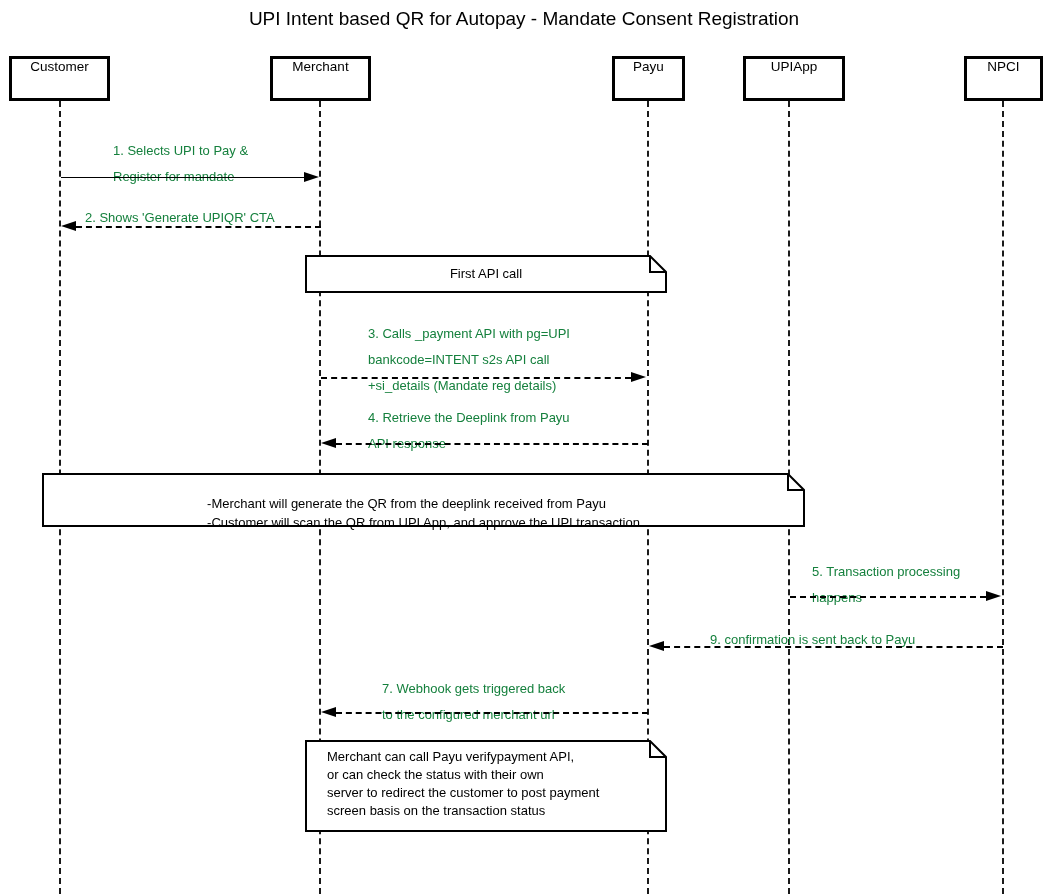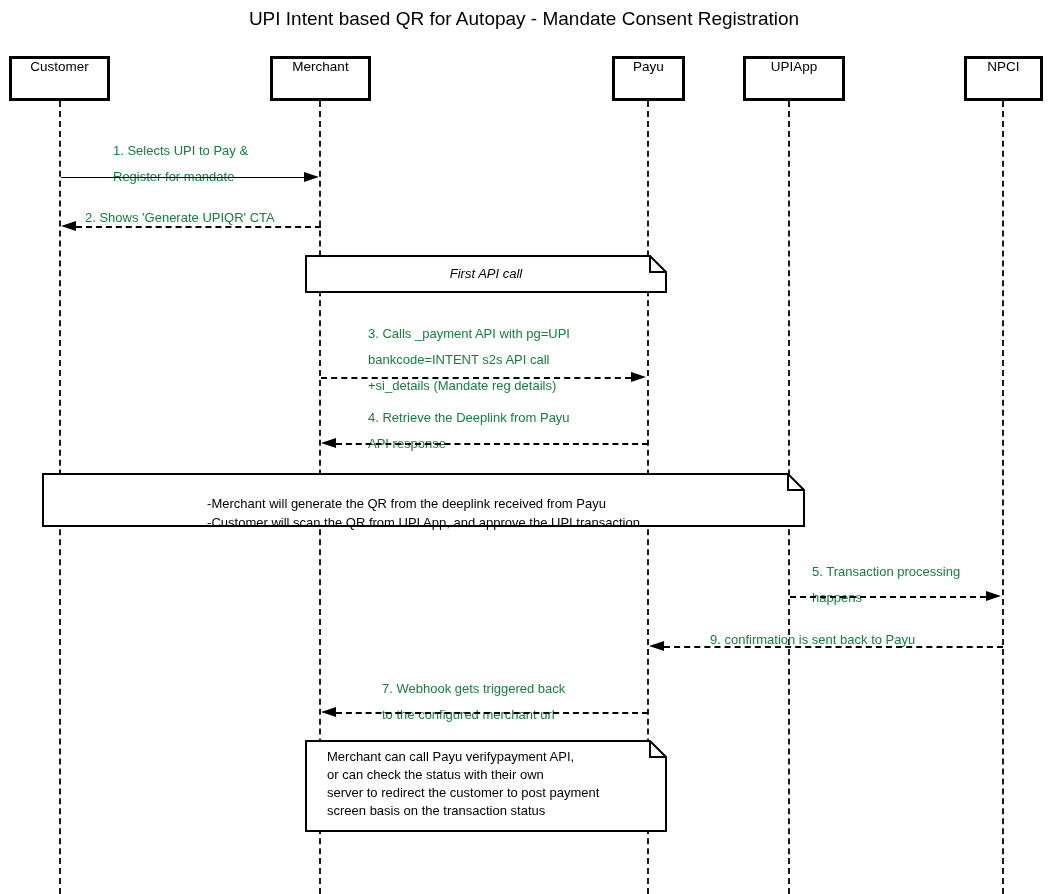--- a/index.html
+++ b/index.html
@@ -79,21 +79,21 @@
 
   <div class="msg-label" style="left:85px; top:205px;">2. Shows 'Generate UPIQR' CTA</div>
   <div class="mline dashed" style="left:76px; top:226px; width:245px;"></div>
   <div class="head left" style="left:61px; top:221px;"></div>
 
   <div class="note note-center" style="left:305px; top:255px; width:362px; height:38px;">
     <svg width="362" height="38" viewBox="0 0 362 38">
       <polygon points="1,1 345,1 361,17 361,37 1,37" fill="#ffffff" stroke="#000000" stroke-width="2"></polygon>
       <polyline points="345,1 345,17 361,17" fill="none" stroke="#000000" stroke-width="2"></polyline>
     </svg>
-    <div class="note-text" style="padding-top:11px;font-style:italic;">First API call</div>
+    <div class="note-text" style="padding-top:11px;">First API call</div>
   </div>
 
   <div class="msg-label" style="left:368px; top:321px;">3. Calls _payment API with pg=UPI
 bankcode=INTENT s2s API call
 +si_details (Mandate reg details)</div>
   <div class="mline dashed" style="left:321px; top:377px; width:310px;"></div>
   <div class="head right" style="left:631px; top:372px;"></div>
 
   <div class="msg-label" style="left:368px; top:405px;">4. Retrieve the Deeplink from Payu
 API response</div>

